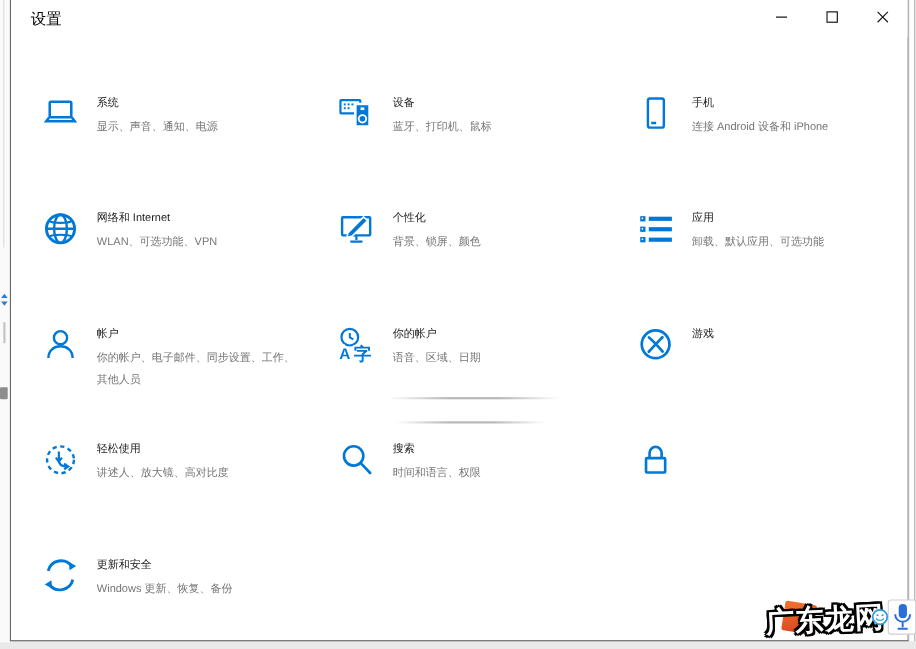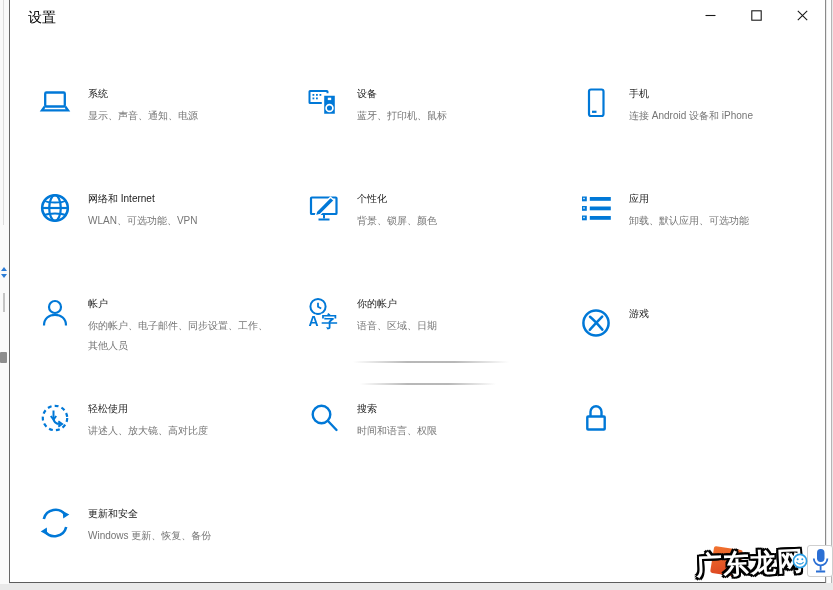--- a/index.html
+++ b/index.html
@@ -219,21 +219,21 @@
           <text x="1.5" y="30" font-size="14" font-weight="bold" fill="#0078d7" stroke="#fff" stroke-width="3" paint-order="stroke" font-family="sans-serif">A</text>
           <text x="14.5" y="31" font-size="16" font-weight="bold" fill="#0078d7" stroke="#fff" stroke-width="2.5" paint-order="stroke" font-family="sans-serif">字</text>
         </svg>
       </div>
       <div class="ttext">
           <div class="ttitle">你的帐户</div>
       <div class="tsub">语音、区域、日期</div>
         </div>
     </div>
 
-    <div class="tile" style="left:568px;top:304px">
+    <div class="tile" style="left:568px;top:294px">
       <div class="ticon">
         <svg width="34" height="34" viewBox="0 0 34 34">
             <g stroke="#0078d7" fill="none" stroke-linecap="round">
               <circle cx="17" cy="17" r="12.6" stroke-width="2.5"></circle>
               <path d="M11 10.8 C15.5 14.5 19.6 19.2 23.4 23.6 M23.2 10.6 C19 15 14.2 20 10.8 23.8" stroke-width="2.5"></path>
             </g>
           </svg>
       </div>
       <div class="ttext">
           <div class="ttitle">游戏</div>

